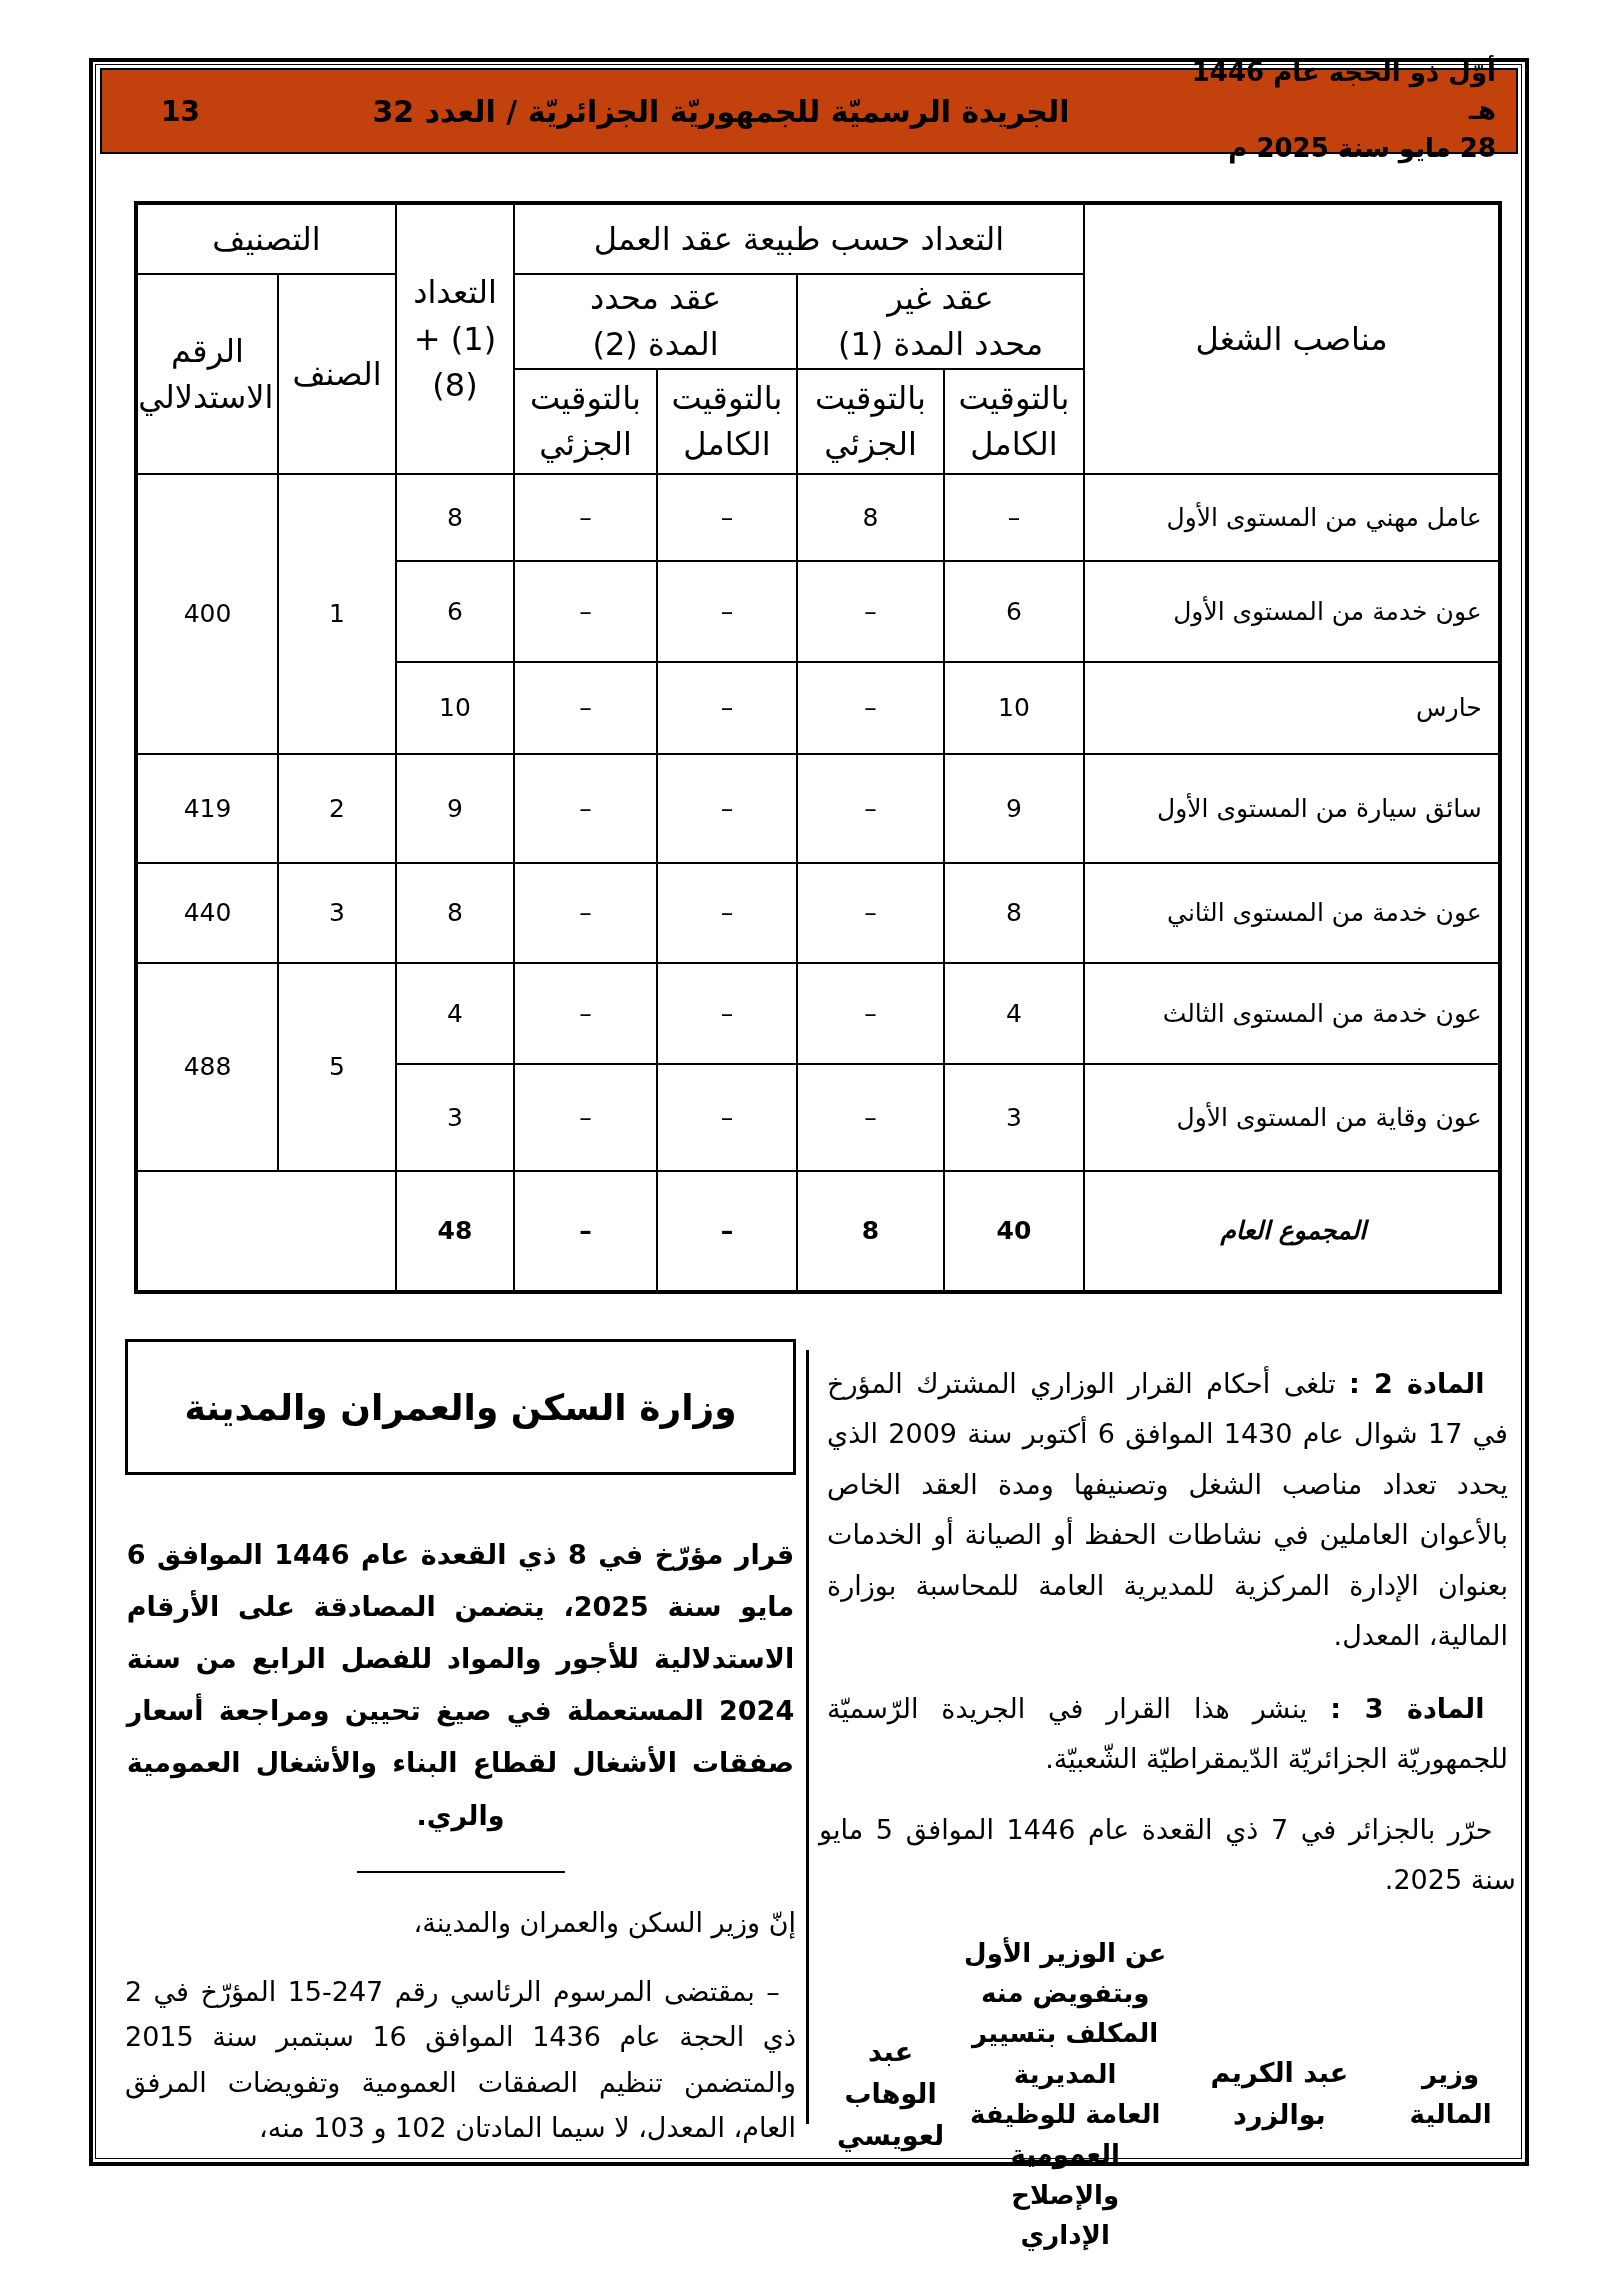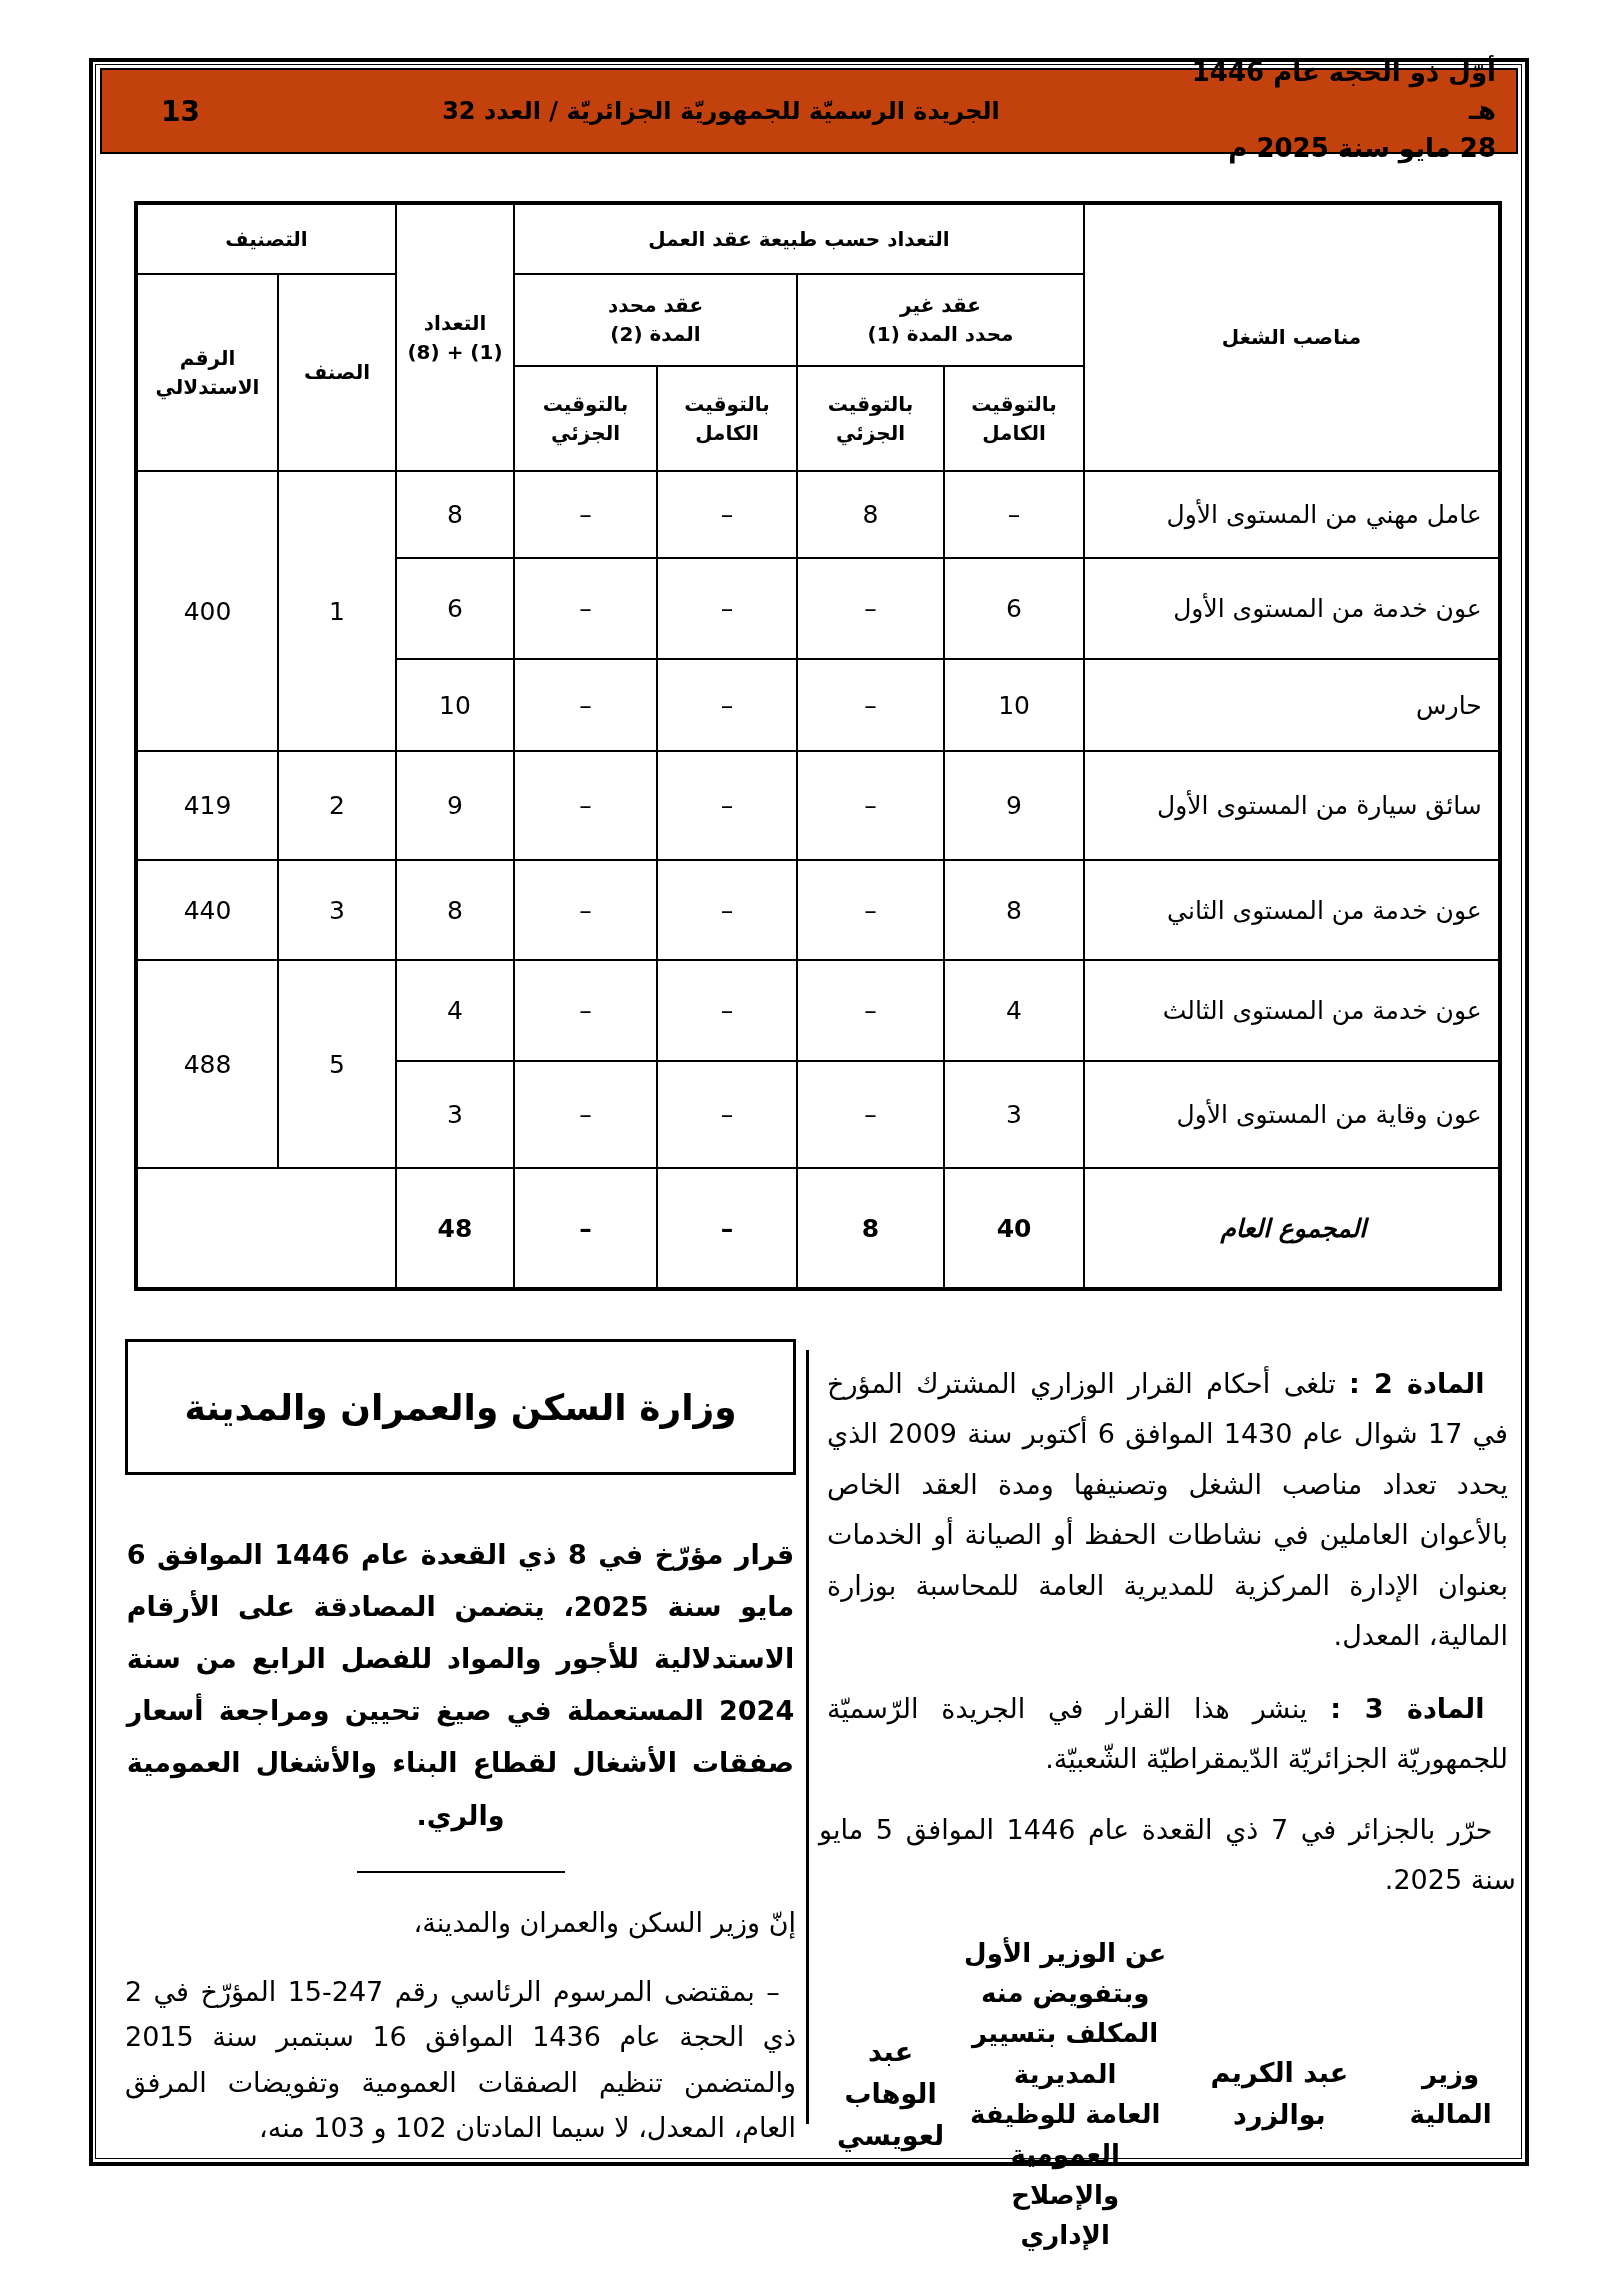--- a/index.html
+++ b/index.html
@@ -11,30 +11,30 @@
   .frame-outer{position:absolute;left:89px;top:58px;width:1440px;height:2108px;
     border:4.5px solid #000;box-sizing:border-box;}
   .frame-inner{position:absolute;left:95px;top:64px;width:1427px;height:2095px;
     border:1.8px solid #000;box-sizing:border-box;}
   
   .masthead{position:absolute;left:100px;top:68px;width:1418px;height:86px;
     background:#c2410c;border:2.7px solid #000;box-sizing:border-box;
     display:flex;align-items:center;}
   .mast-dates{width:308px;padding-right:20px;font-weight:bold;font-size:26px;
     line-height:1.45;text-align:right;white-space:pre-line;}
-  .mast-title{flex:1;text-align:center;font-weight:bold;font-size:24px;}
+  .mast-title{flex:1;text-align:center;font-weight:bold;font-size:30px;}
   .mast-page{width:136px;padding-left:43px;font-weight:bold;font-size:28px;
     text-align:left;direction:ltr;box-sizing:border-box;margin-left:16px;}
   
   table.staff{position:absolute;left:134px;top:201px;width:1363px;
     border-collapse:collapse;table-layout:fixed;direction:rtl;
     border:4.5px solid #000;}
   .staff th,.staff td{border:2.7px solid #000;text-align:center;vertical-align:middle;
     padding:0 3.6px;box-sizing:border-box;}
-  .staff th{font-size:20px;font-weight:bold;line-height:1.45;margin-left:47px;}
+  .staff th{font-size:32px;font-weight:normal;line-height:1.45;margin-left:47px;}
   .staff td{font-size:25px;}
   .staff td.lbl{text-align:right;padding-right:16.3px;}
   .pre{white-space:pre-line;}
   tr.h-a{height:71px;} tr.h-b{height:92px;} tr.h-c{height:105px;}
   tr.r1{height:87px;} tr.r2{height:101px;} tr.r3{height:92px;}
   tr.r4{height:109px;} tr.r5{height:100px;} tr.r6{height:101px;}
   tr.r7{height:107px;} tr.r8{height:121px;}
   tr.r8 td{font-weight:bold;}
   tr.r8 td.lbl{text-align:center;padding-right:0;font-style:italic;}
   

